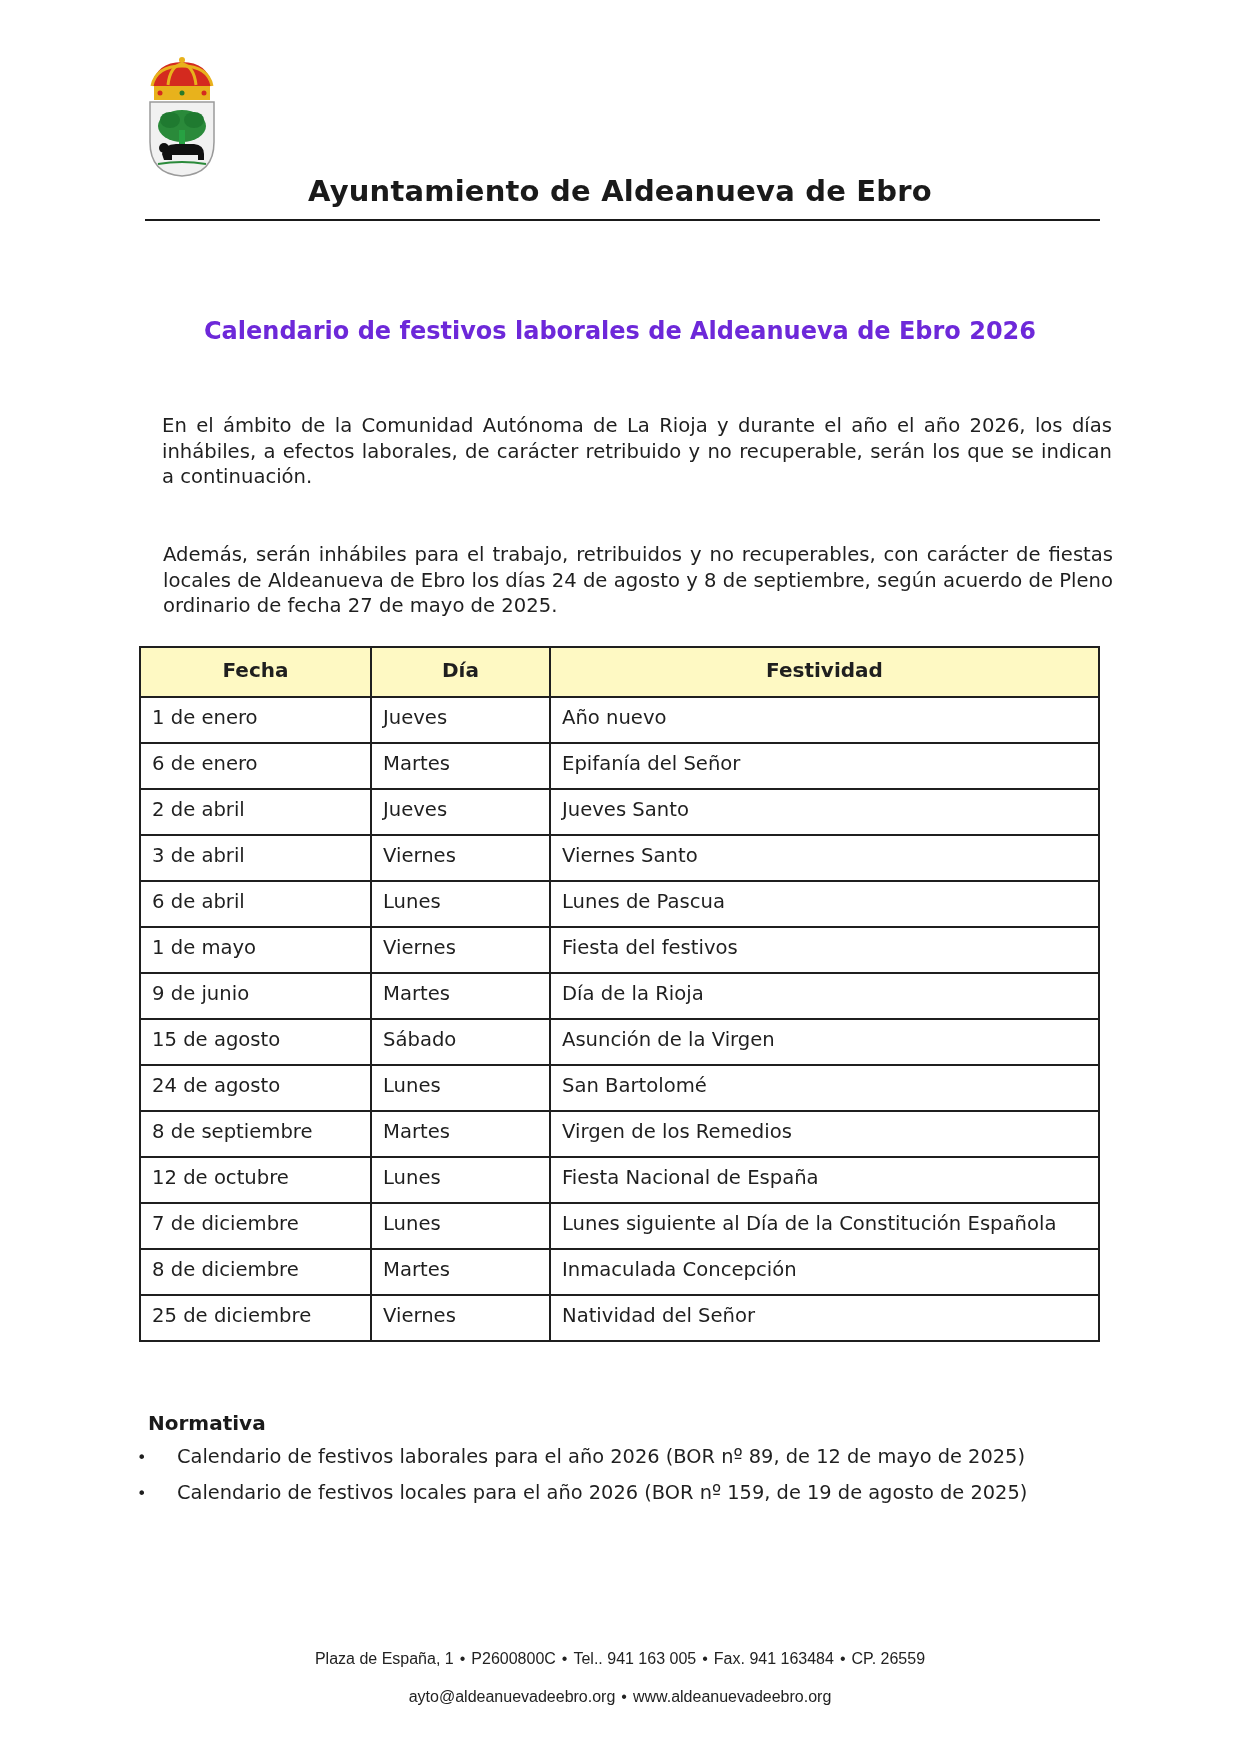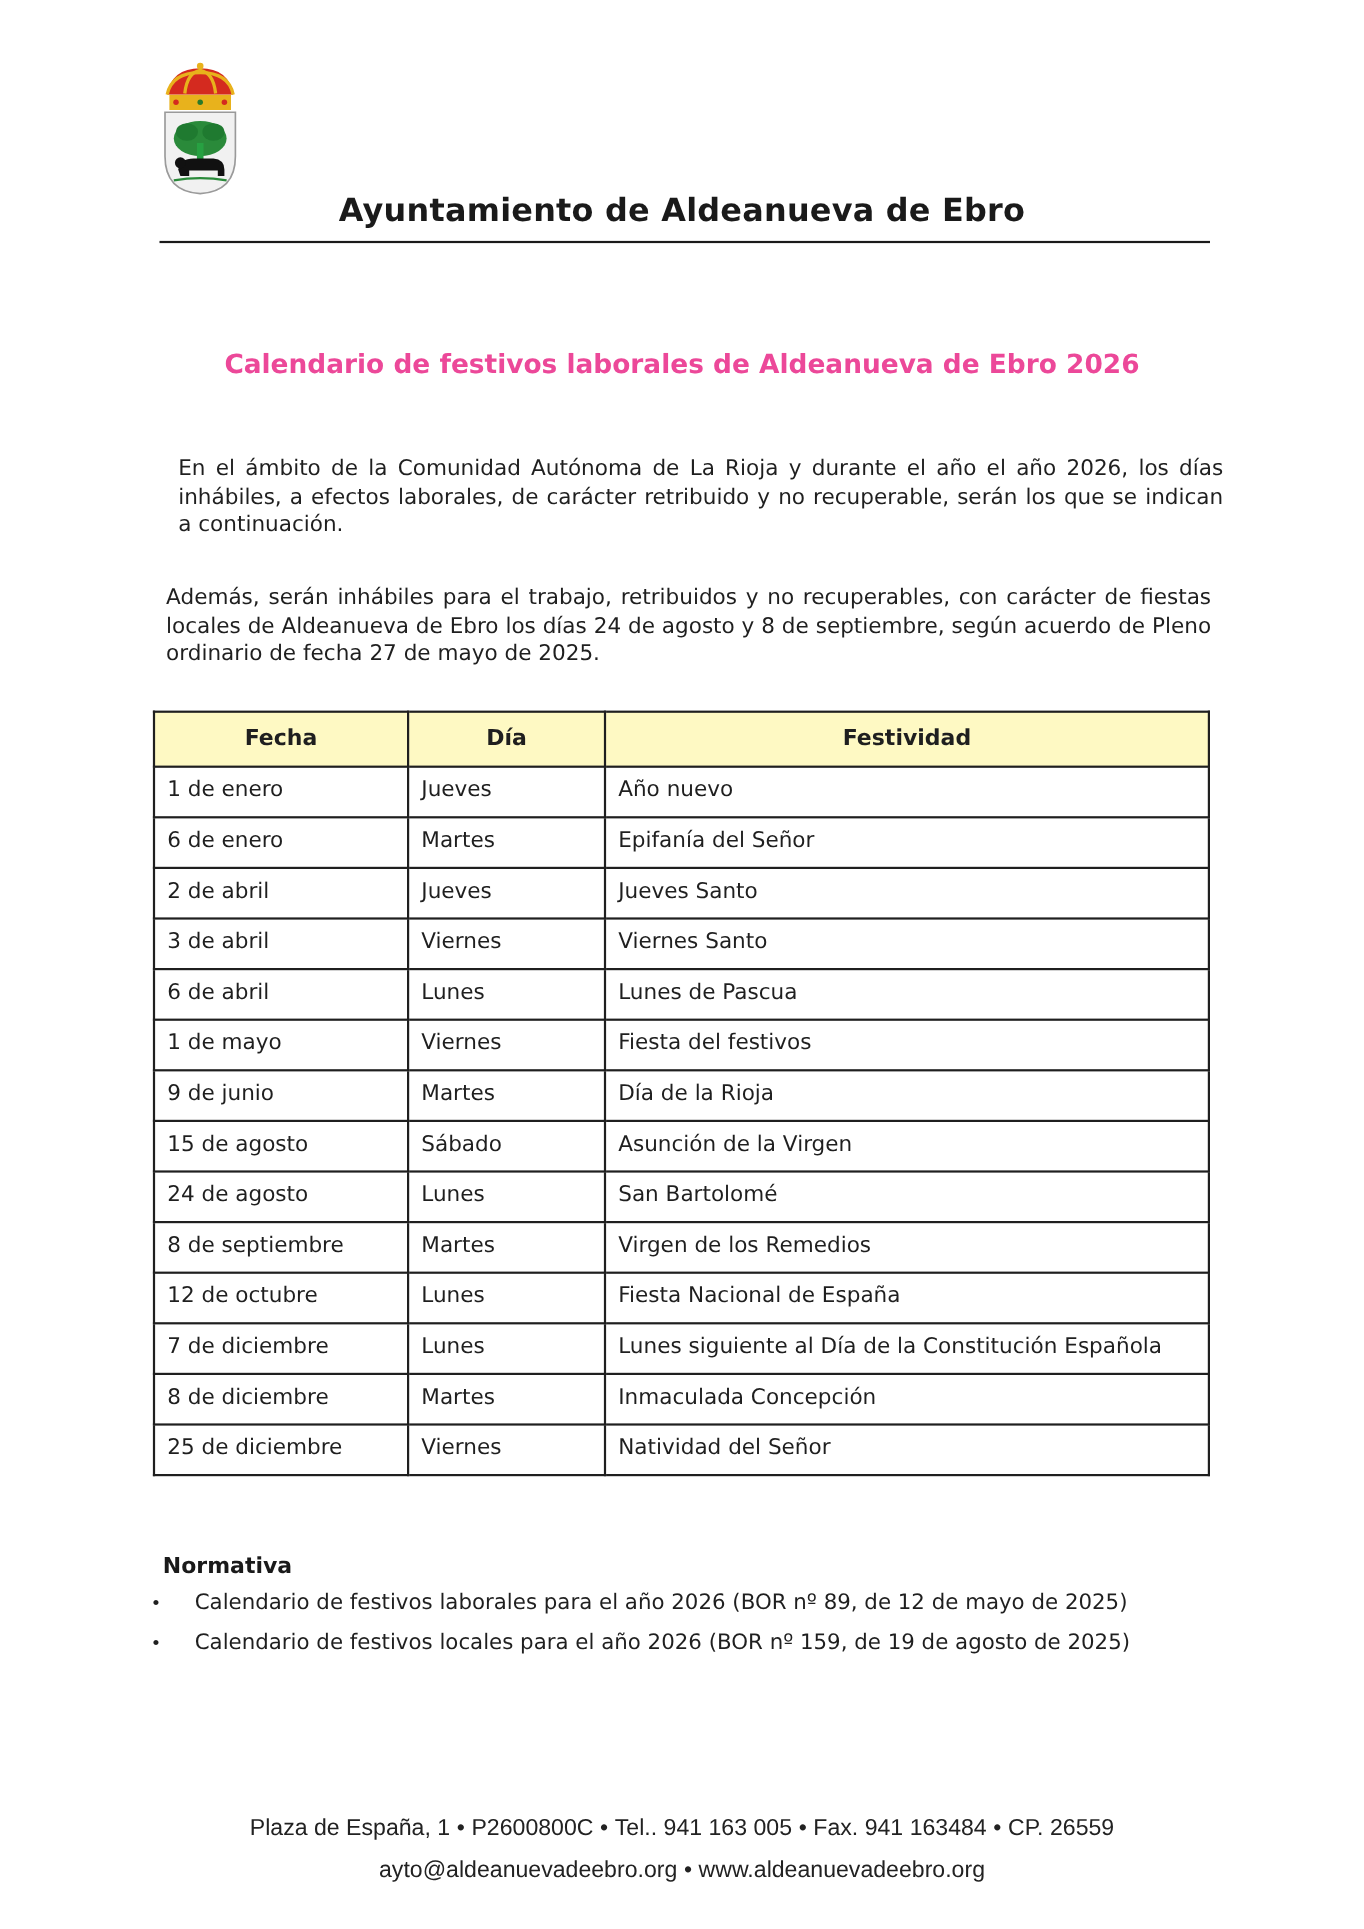--- a/index.html
+++ b/index.html
@@ -11,21 +11,21 @@
   .org-title {
     position: absolute; left: 0; width: 1240px; top: 174px; text-align: center;
     font-family: "DejaVu Sans", sans-serif; font-weight: bold; font-size: 29px;
     letter-spacing: 0.2px; color: #1a1a1a;
   }
   .header-rule {
     position: absolute; left: 145px; top: 219px; width: 955px; height: 2px; background: #1a1a1a;
   }
   .doc-title {
     position: absolute; left: 0; width: 1240px; top: 317px; text-align: center;
-    font-weight: bold; font-size: 24px; color: #ec4899;
+    font-weight: bold; font-size: 24px; color: #6d28d9;
   }
   .para {
     position: absolute; left: 147px; width: 950px; font-size: 19.6px; line-height: 25.5px;
     text-align: justify; text-align-last: left; color: #1f1f1f;
   }
   .para1 { top: 398px; }
   .para2 { top: 526px; }
   table.holidays {
     position: absolute; left: 139px; top: 646px; width: 961px;
     border-collapse: collapse; font-size: 19.6px; color: #1f1f1f;
@@ -42,21 +42,21 @@
   .col-dia { width: 177px; }
   .normativa-title {
     position: absolute; left: 148px; top: 1411px; font-weight: bold; font-size: 20px; color: #1a1a1a;
   }
   .norm-list { position: absolute; left: 137px; top: 1445px; width: 980px; margin: 0; padding: 0; list-style: none; }
   .norm-item { position: relative; height: 36px; font-size: 19.4px; color: #1f1f1f; }
   .norm-bullet { position: absolute; left: 0; top: 0; font-size: 16px; line-height: 26px; }
   .norm-text { position: absolute; left: 40px; top: 0; white-space: nowrap; }
   .footer {
     position: absolute; left: 0; width: 1240px; text-align: center;
-    font-family: "Liberation Sans", sans-serif; font-size: 21px; color: #222;
+    font-family: "Liberation Sans", sans-serif; font-size: 16px; color: #222;
   }
   .footer1 { top: 1650px; }
   .footer2 { top: 1676px; margin-top: 12px; }
   .sep { margin: 0 6px; }
 </style>
 </head>
 <body>
 
 <div class="crest">
   <svg width="72" height="124" viewBox="0 0 72 124">
@@ -82,21 +82,21 @@
     <path d="M12 108 Q36 104 60 108" stroke="#2a8a3a" stroke-width="2" fill="none"></path>
   </svg>
 </div>
 
 <div class="org-title">Ayuntamiento de Aldeanueva de Ebro</div>
 <div class="header-rule"></div>
 
 <div class="doc-title">Calendario de festivos laborales de Aldeanueva de Ebro 2026</div>
 
 <p class="para para1" style="margin:15px">En el ámbito de la Comunidad Autónoma de La Rioja y durante el año el año 2026, los días inhábiles, a efectos laborales, de carácter retribuido y no recuperable, serán los que se indican a continuación.</p>
-<p class="para para2" style="margin:4px">Además, serán inhábiles para el trabajo, retribuidos y no recuperables, con carácter de fiestas locales de Aldeanueva de Ebro los días 24 de agosto y 8 de septiembre, según acuerdo de Pleno ordinario de fecha 27 de mayo de 2025.</p>
+<p class="para para2" style="margin:16px">Además, serán inhábiles para el trabajo, retribuidos y no recuperables, con carácter de fiestas locales de Aldeanueva de Ebro los días 24 de agosto y 8 de septiembre, según acuerdo de Pleno ordinario de fecha 27 de mayo de 2025.</p>
 
 <table class="holidays">
   <thead>
     <tr>
       <th class="col-fecha">Fecha</th>
       <th class="col-dia">Día</th>
       <th>Festividad</th>
     </tr>
   </thead>
   <tbody id="holiday-body">

